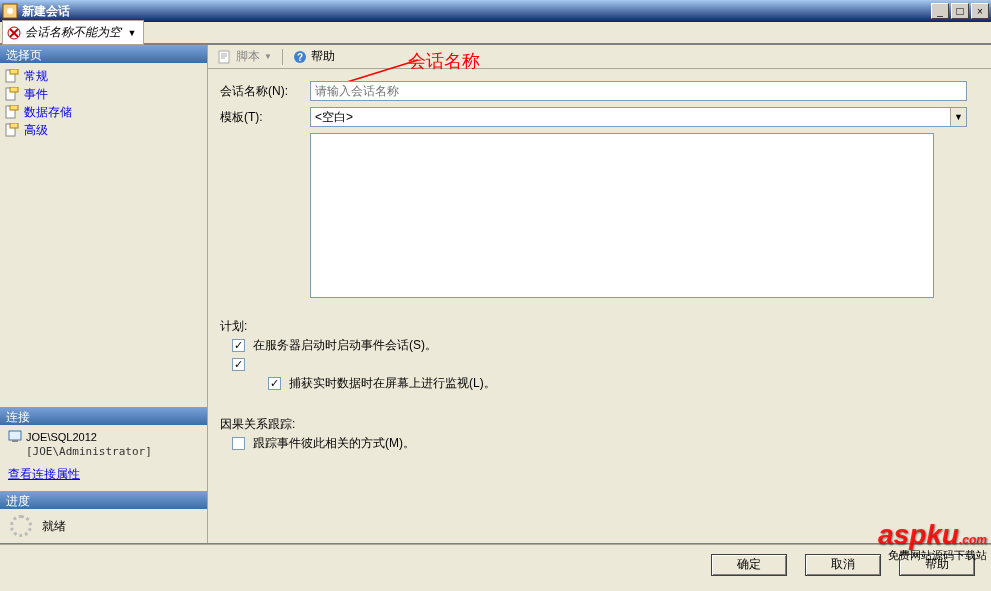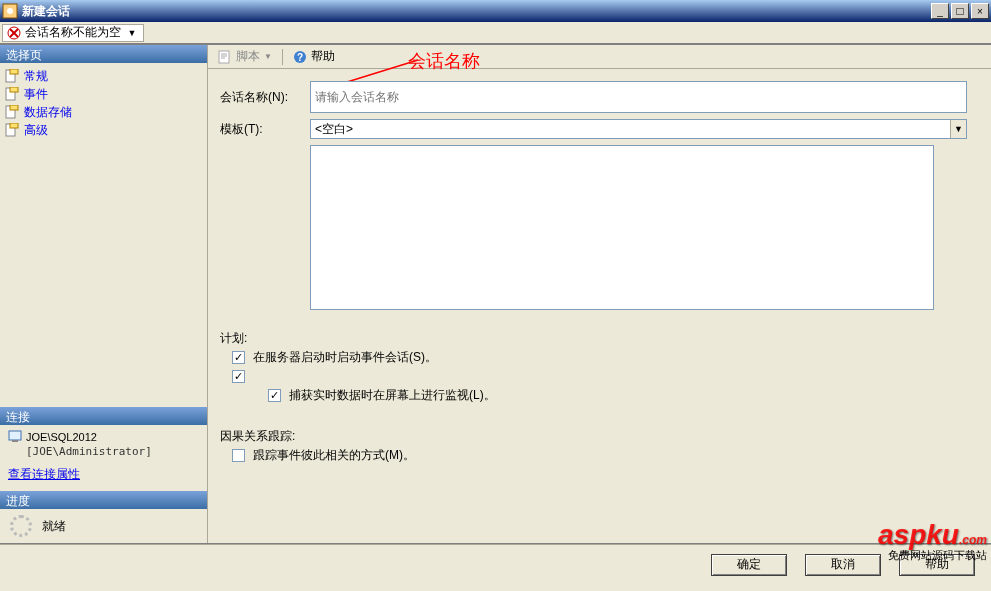--- a/index.html
+++ b/index.html
@@ -5,21 +5,21 @@
 * { box-sizing: border-box; margin: 0; padding: 0; }
 body { font-family: "Microsoft YaHei", SimSun, Tahoma, sans-serif; font-size: 12px; background: #ECE9D8; overflow: hidden; width: 991px; height: 591px; }
 .titlebar { background: linear-gradient(to bottom, #A6CAF0 0%, #0A246A 100%); height: 22px; display: flex; align-items: center; padding: 4px 2px; color: #fff; }
 .titlebar .icon { width: 16px; height: 16px; margin-right: 4px; }
 .titlebar .icon svg { width: 16px; height: 16px; }
 .titlebar .title { flex: 1; font-weight: bold; }
 .titlebar .winbtns { display: flex; gap: 2px; }
 .winbtn { width: 18px; height: 16px; background: #D4D0C8; border: 1px solid #fff; border-right-color:#404040; border-bottom-color:#404040; display:flex; align-items:center; justify-content:center; font-family: Arial; font-size: 10px; color:#000; }
 .winbtn.max { font-size: 12px; }
 .errorbar { background: #ECE9D8; height: 22px; display:flex; align-items:center; border-bottom: 1px solid #808080; }
-.error-chip { display:flex; align-items:center; background:#fff; border:1px solid #ACA899; height: 18px; margin:2px; padding: 0 4px; gap:4px;}
+.error-chip { display:flex; align-items:center; background:#fff; border:1px solid #ACA899; height: 25px; margin:2px; padding: 0 4px; gap:4px;font-style:italic;}
 .error-icon { width:14px; height:14px; }
 .error-dd { width: 14px; font-size:9px; text-align:center; }
 .dialog-body { display:flex; height: 500px; border: 1px solid #808080; border-left:none; border-right:none; margin:0; }
 .left-panel { width: 208px; background:#ECE9D8; border-right: 1px solid #ACA899; display:flex; flex-direction:column; }
 .panel-header { background: linear-gradient(to bottom, #7BA2DA, #3B6EA5); color:#fff; padding: 2px 6px; font-size:12px; height: 18px; }
 .nav-list { padding: 4px; flex: 0 0 auto; }
 .nav-item { display:flex; align-items:center; gap:4px; height: 18px; color:#0000EE; cursor:pointer; }
 .nav-item .nicon { width:16px; height:16px; display:flex; align-items:center; justify-content:center; }
 .spacer { flex: 1; }
 .conn-info { padding: 4px 8px; font-size:11px; }
@@ -32,21 +32,21 @@
 .toolbar { height: 24px; display:flex; align-items:center; gap:2px; padding: 2px 6px; border-bottom: 1px solid #ACA899; }
 .tool-btn { display:flex; align-items:center; gap:4px; color:#888; padding: 1px 4px; }
 .tool-btn.enabled { color:#000; }
 .tool-dd { font-size: 8px; color:#888; }
 .tool-sep { width:1px; height:16px; background:#ACA899; margin:0 4px; }
 .annotation { position:absolute; color:#ff0000; font-size:18px; font-weight:normal; pointer-events:none; }
 .arrow { position:absolute; pointer-events:none; }
 .form-area { padding: 12px 24px 12px 12px; position:relative; }
 .form-row { display:flex; align-items:center; margin-bottom: 6px; }
 .form-label { width: 90px; }
-.text-input { flex:1; height: 32px; border: 1px solid #7F9DB9; padding: 0 4px; background:#fff; font-size:12px; color:#888; }
+.text-input { flex:1; height: 20px; border: 1px solid #7F9DB9; padding: 0 4px; background:#fff; font-size:12px; color:#888; }
 .select-input { flex:1; height: 20px; border: 1px solid #7F9DB9; background:#fff; display:flex; align-items:center; }
 .select-input .sel-text { flex:1; padding: 0 4px; }
 .select-input .sel-btn { width: 16px; height:18px; background:#ECE9D8; border-left:1px solid #ACA899; display:flex; align-items:center; justify-content:center; font-size:9px; }
 .textarea { width: 624px; height: 165px; margin-left: 90px; border: 1px solid #7F9DB9; background:#fff; margin-top: 6px; margin-bottom: 20px; }
 .group-label { margin-top: 12px; }
 .checkbox-row { display:flex; align-items:center; padding: 2px 0 2px 12px; gap:8px; }
 .checkbox-row.indent { padding-left: 48px; }
 .checkbox { width:13px; height:13px; border: 1px solid #7F9DB9; background:#fff; display:flex; align-items:center; justify-content:center; font-size:10px; }
 .checkbox.checked::after { content:"✓"; color:#000; font-size:11px; line-height:1;}
 .button-bar { height: 40px; display:flex; align-items:center; justify-content:flex-end; gap: 18px; padding: 0 16px; border-top:1px solid #ACA899; background:#ECE9D8; }

